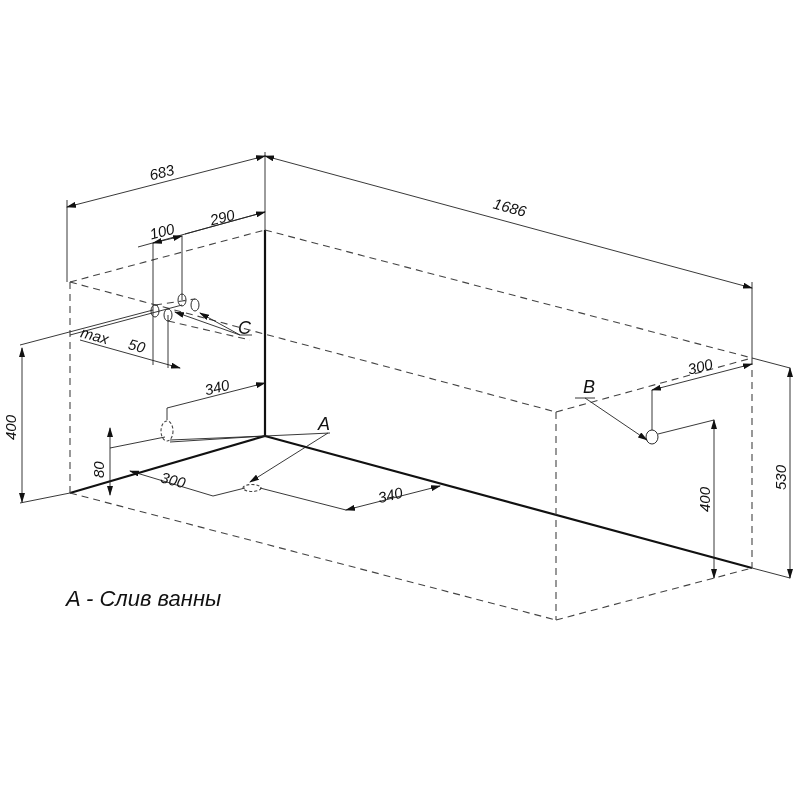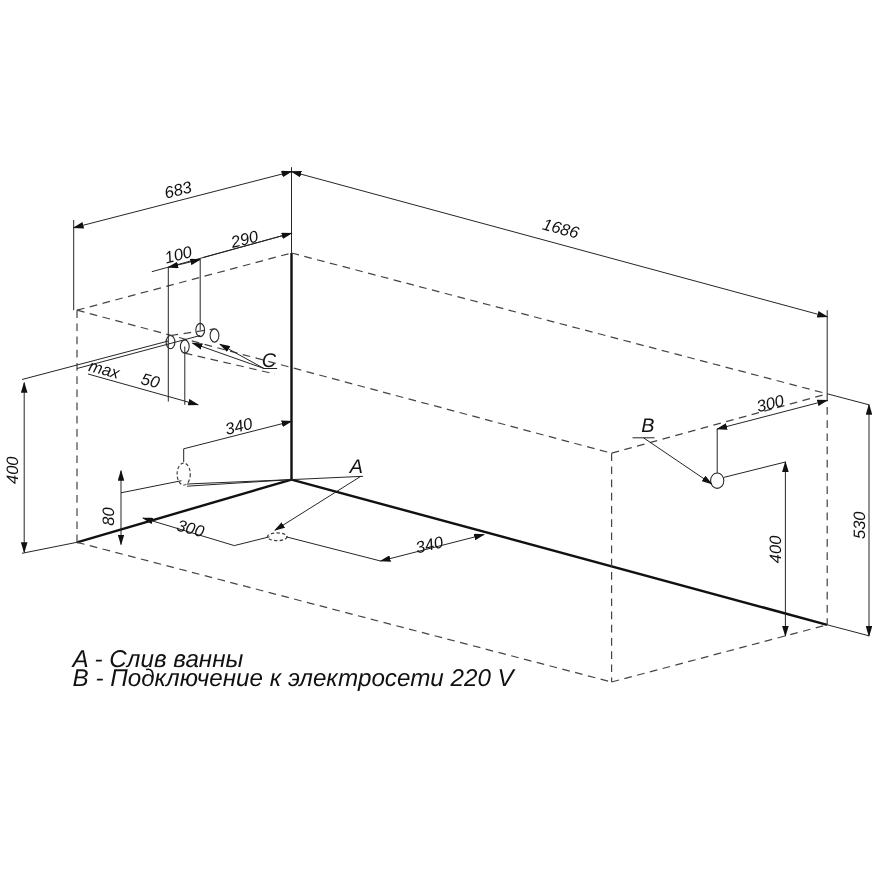--- a/index.html
+++ b/index.html
@@ -137,14 +137,13 @@
     <line class="dim" x1="652" y1="390" x2="752" y2="364" marker-start="url(#arr)" marker-end="url(#arr)"></line>
     <text class="lbl" x="688" y="372" transform="rotate(-14 700 368)">300</text>
     <line class="dim" x1="658" y1="434" x2="714" y2="420"></line>
     <line class="dim" x1="714" y1="420" x2="714" y2="578" marker-start="url(#arr)" marker-end="url(#arr)"></line>
     <text class="lbl" x="0" y="0" transform="translate(710 512) rotate(-90)">400</text>
   </g>
 </svg>
 
 <div class="legend">
   <div>A - Слив ванны</div>
-  <div>B - Подключение к электросети 220 V</div>
 </div>
 
 </body></html>

